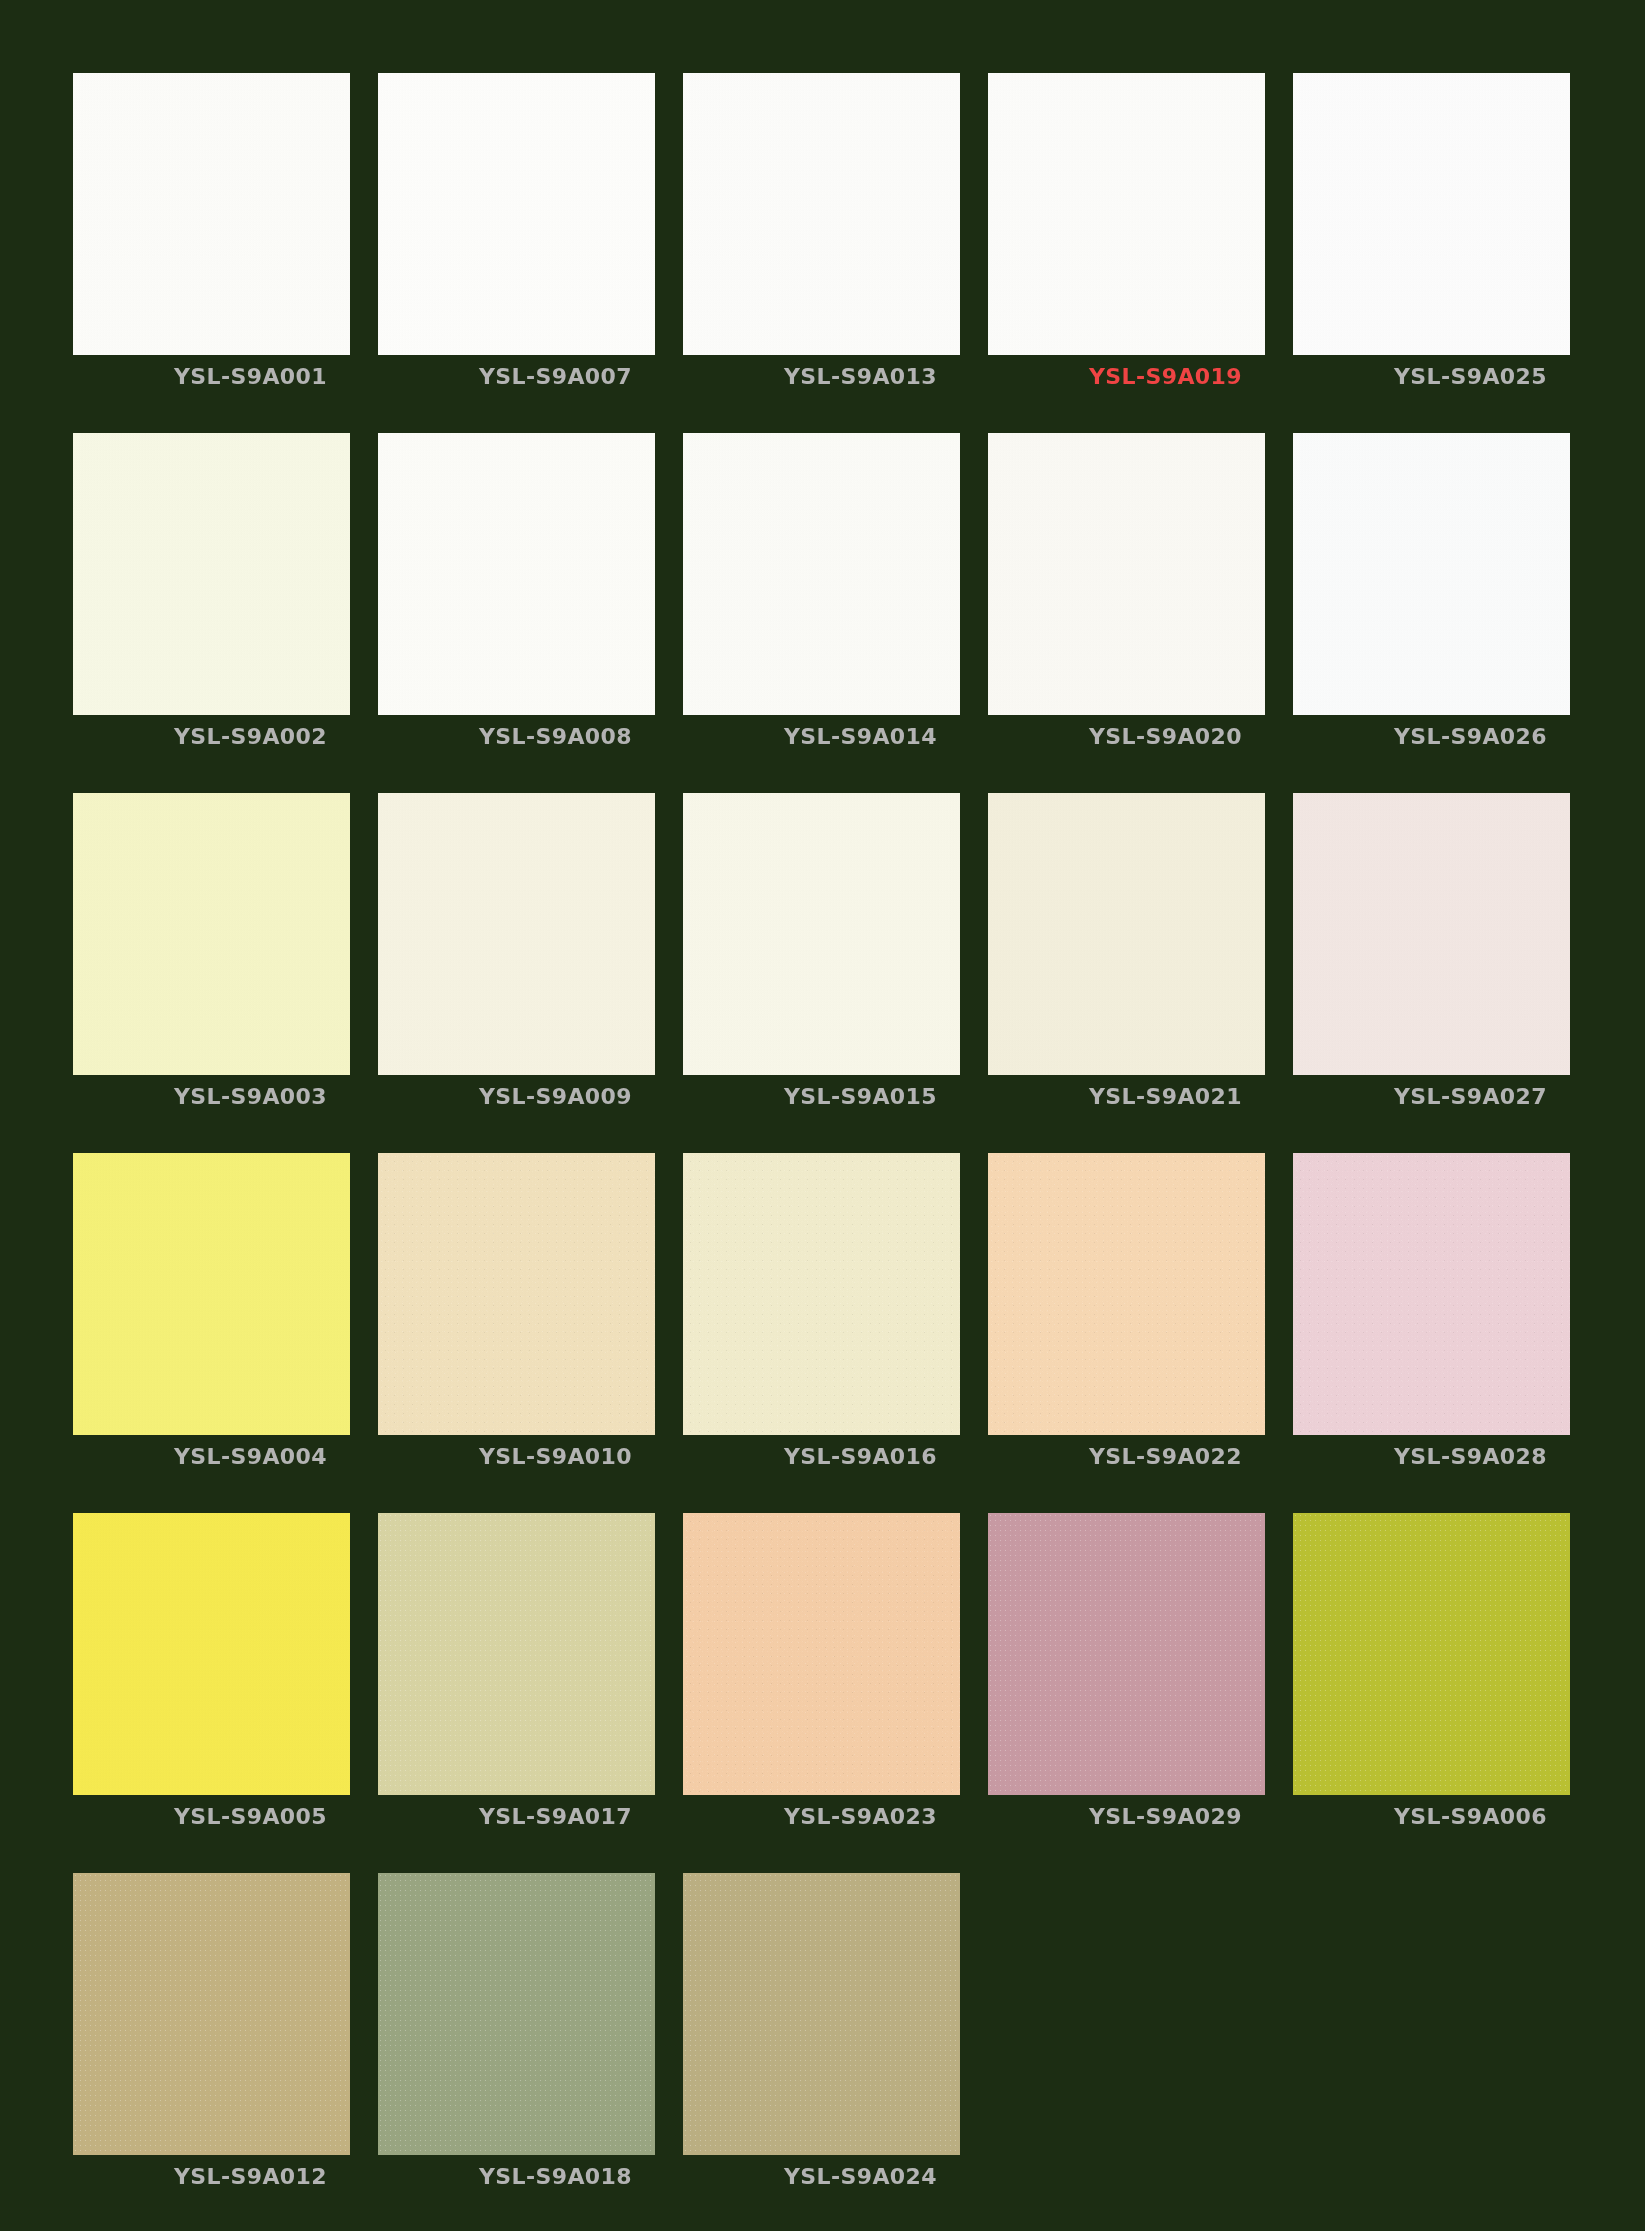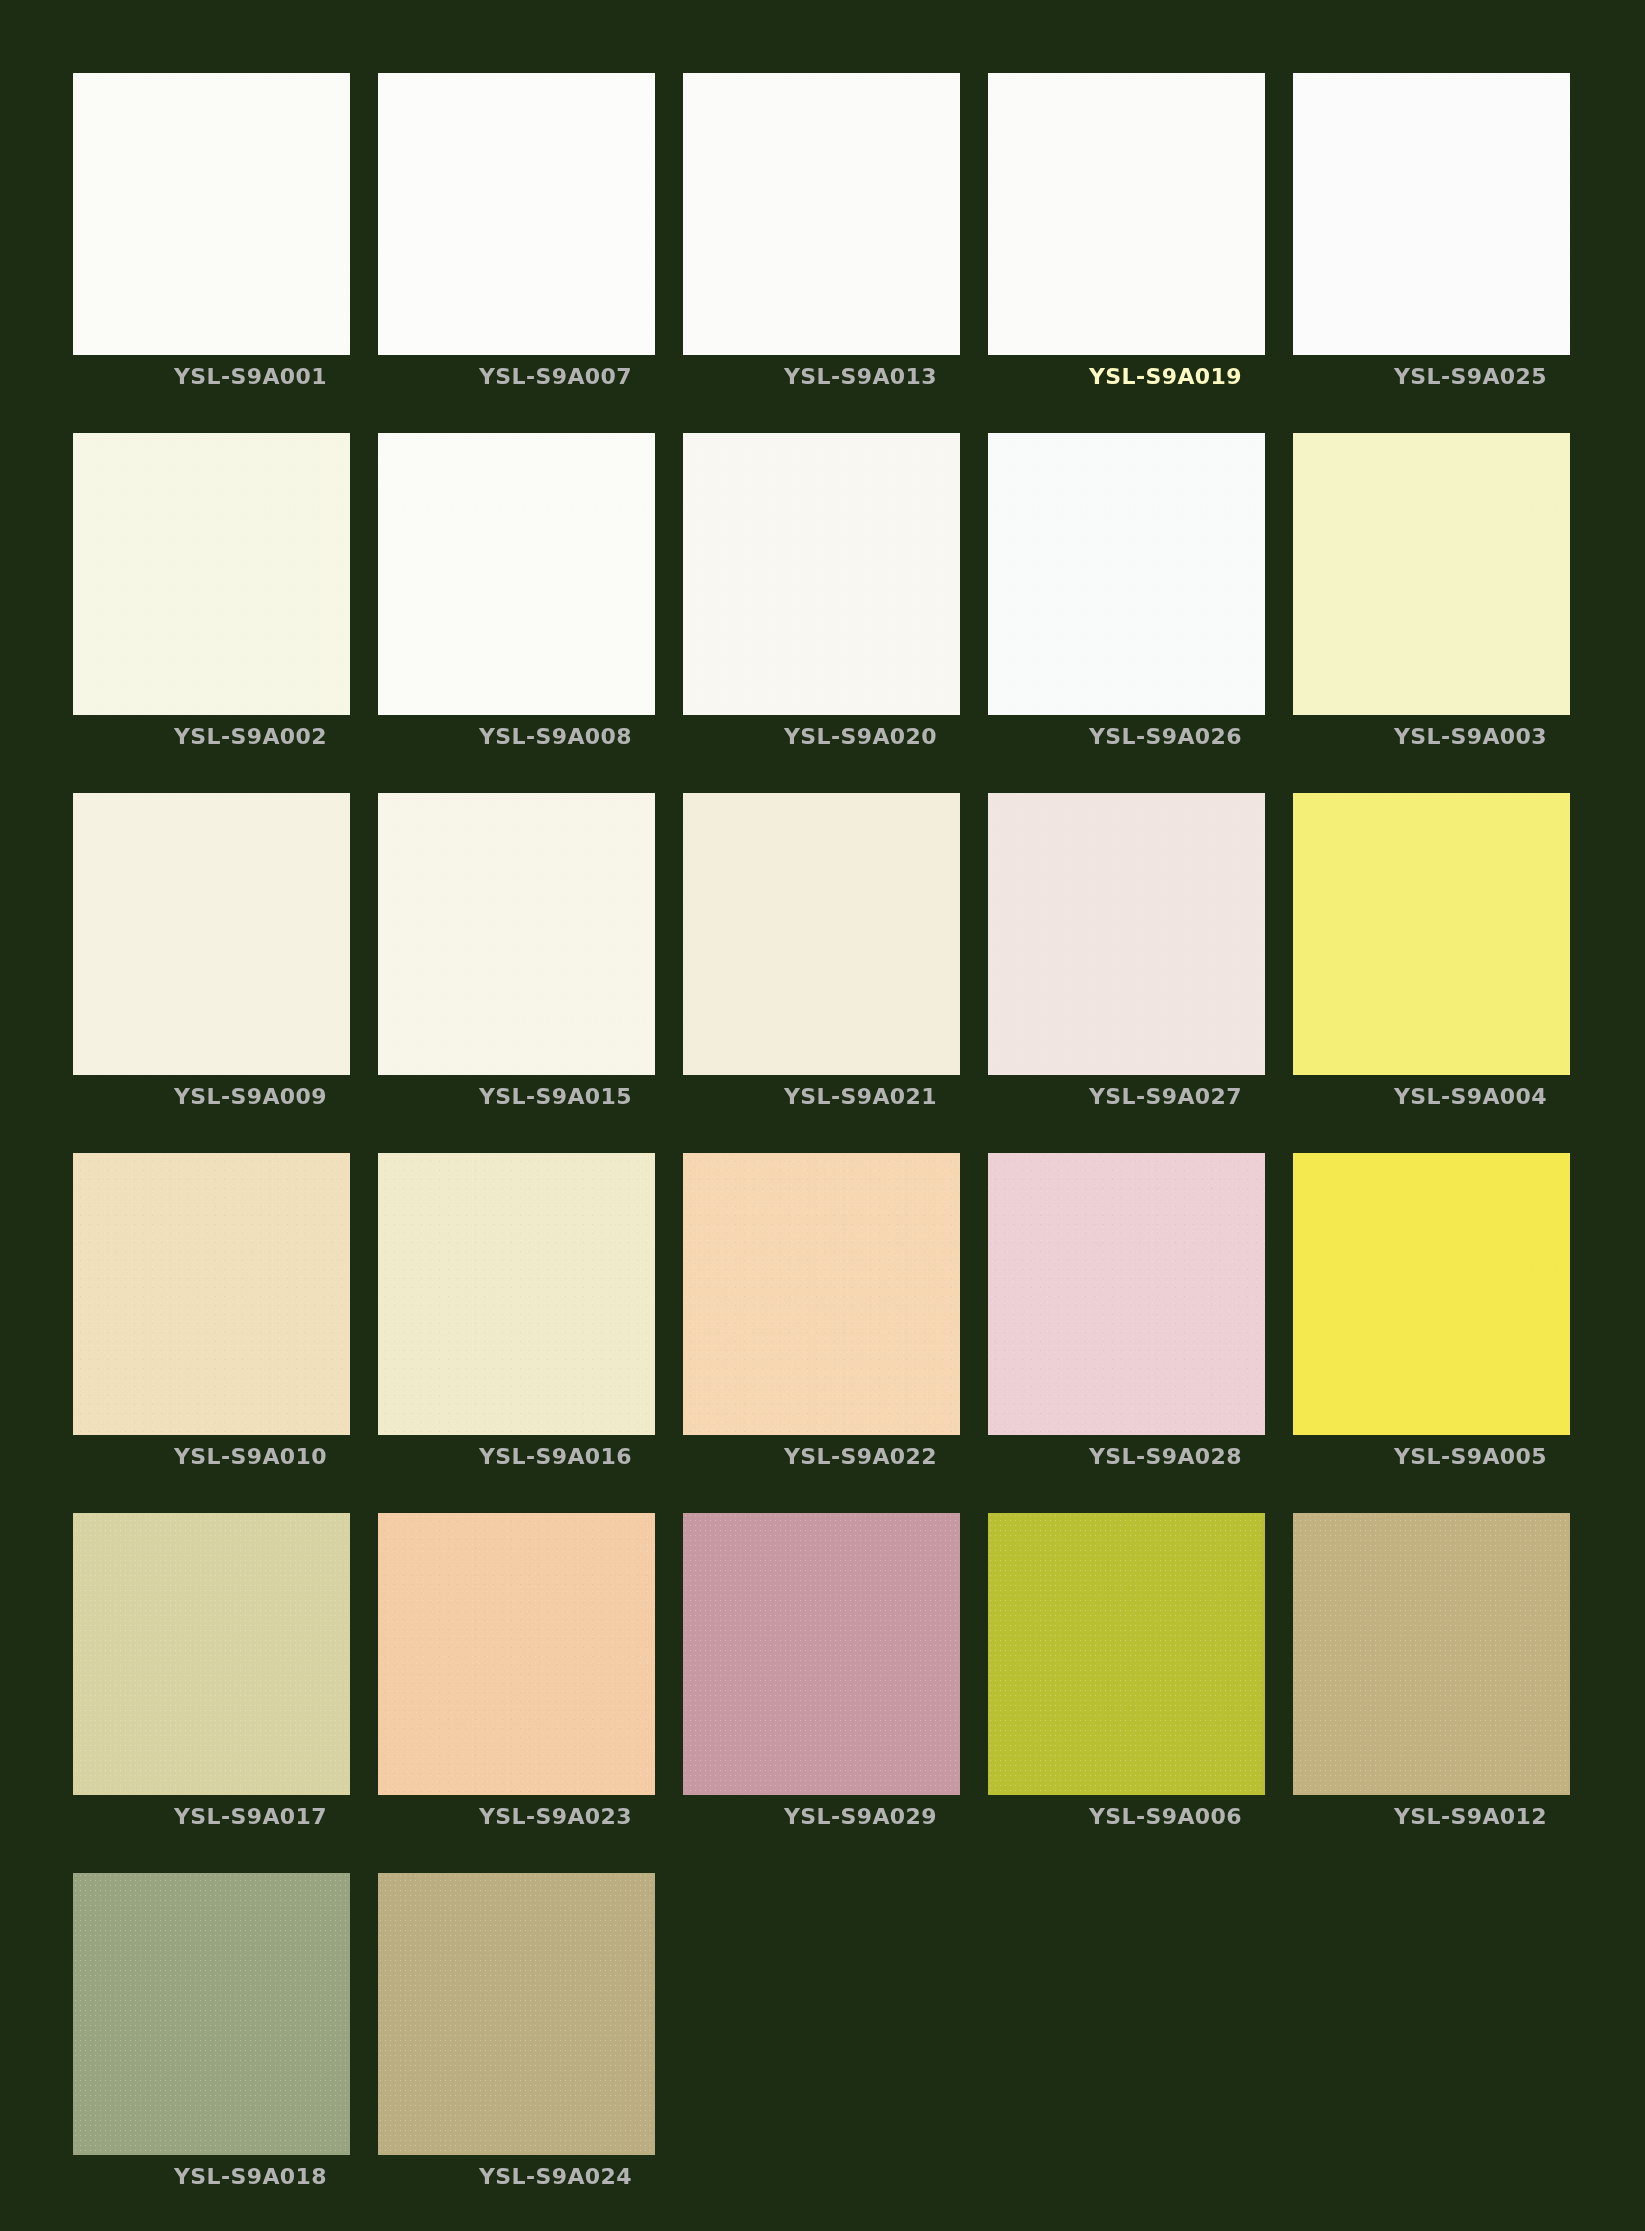--- a/index.html
+++ b/index.html
@@ -115,35 +115,39 @@
       <div class="swatch-cell">
         <div class="swatch-chip" style="background-color: rgb(254, 254, 252);"></div>
         <div class="swatch-label" style="color: rgb(179, 179, 179);">YSL-S9A007</div>
       </div>
       <div class="swatch-cell">
         <div class="swatch-chip" style="background-color: rgb(253, 253, 251);"></div>
         <div class="swatch-label" style="color: rgb(179, 179, 179);">YSL-S9A013</div>
       </div>
       <div class="swatch-cell">
         <div class="swatch-chip" style="background-color: rgb(253, 253, 251);"></div>
-        <div class="swatch-label" style="color: #fef9c3;">YSL-S9A019</div>
+        <div class="swatch-label" style="color: #ef4444;">YSL-S9A019</div>
       </div>
       <div class="swatch-cell">
         <div class="swatch-chip" style="background-color: rgb(253, 253, 253);"></div>
         <div class="swatch-label" style="color: rgb(179, 179, 179);">YSL-S9A025</div>
       </div>
       <div class="swatch-cell">
         <div class="swatch-chip" style="background-color: rgb(248, 249, 230);"></div>
         <div class="swatch-label" style="color: rgb(179, 179, 179);">YSL-S9A002</div>
       </div>
       <div class="swatch-cell">
         <div class="swatch-chip" style="background-color: rgb(253, 253, 249);"></div>
         <div class="swatch-label" style="color: rgb(179, 179, 179);">YSL-S9A008</div>
       </div>
       <div class="swatch-cell">
+        <div class="swatch-chip" style="background-color: rgb(252, 252, 248);"></div>
+        <div class="swatch-label" style="color: rgb(179, 179, 179);">YSL-S9A014</div>
+      </div>
+      <div class="swatch-cell">
         <div class="swatch-chip" style="background-color: rgb(251, 250, 245);"></div>
         <div class="swatch-label" style="color: rgb(179, 179, 179);">YSL-S9A020</div>
       </div>
       <div class="swatch-cell">
         <div class="swatch-chip" style="background-color: rgb(251, 252, 252);"></div>
         <div class="swatch-label" style="color: rgb(179, 179, 179);">YSL-S9A026</div>
       </div>
       <div class="swatch-cell">
         <div class="swatch-chip" style="background-color: rgb(246, 246, 200);"></div>
         <div class="swatch-label" style="color: rgb(179, 179, 179);">YSL-S9A003</div>

